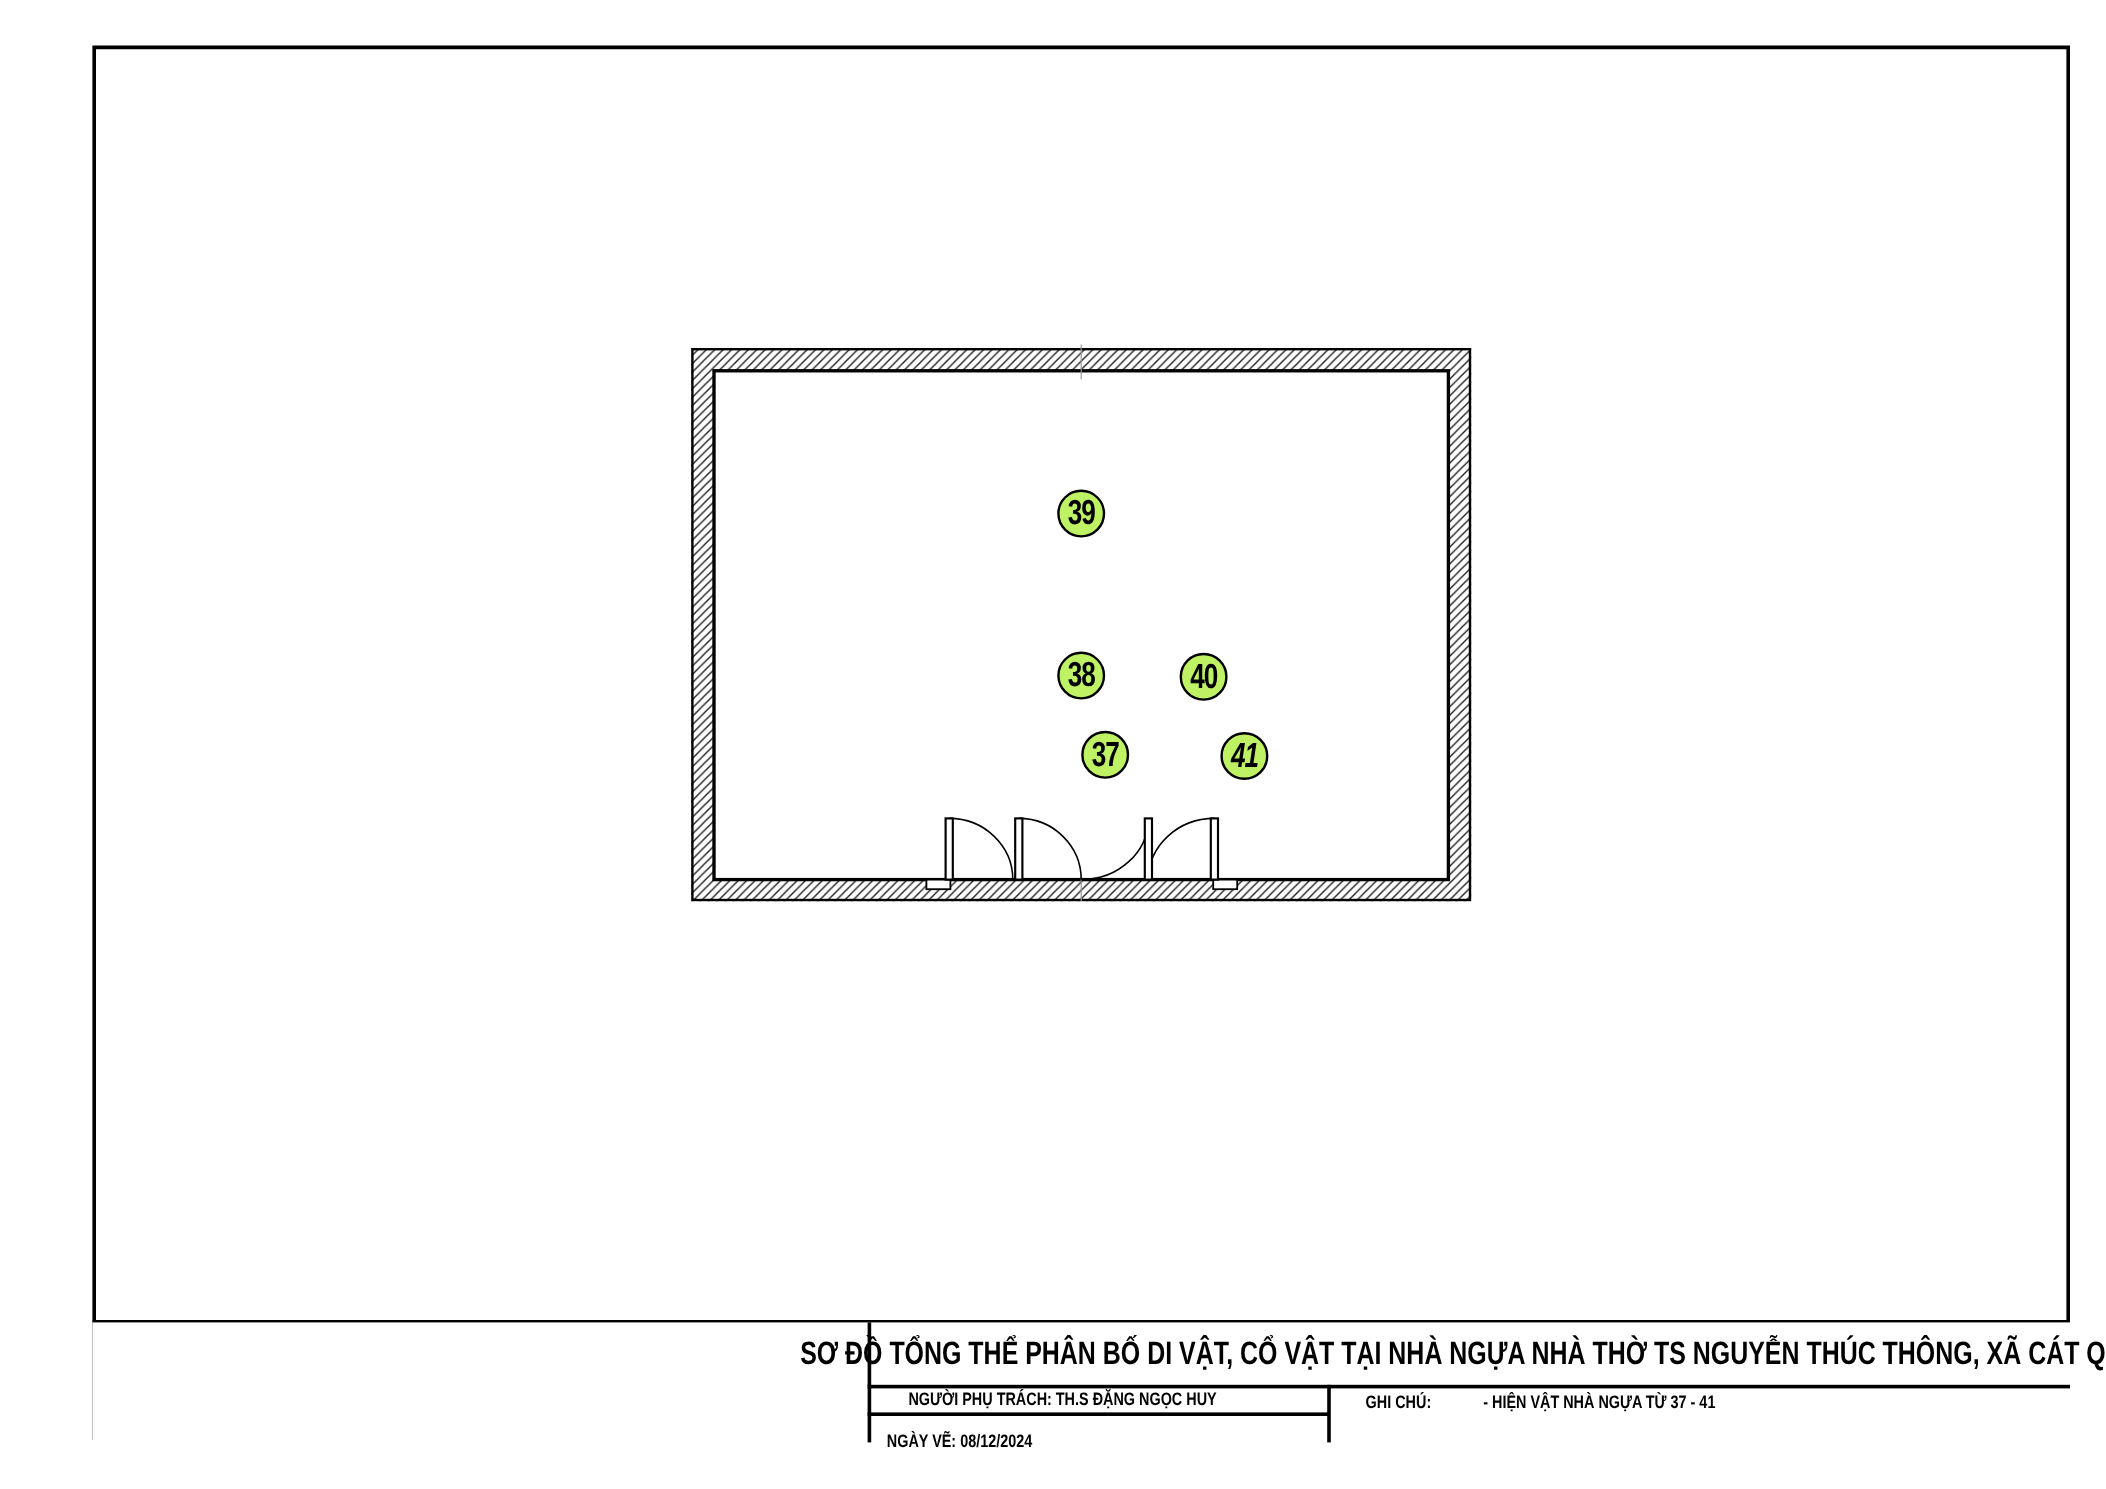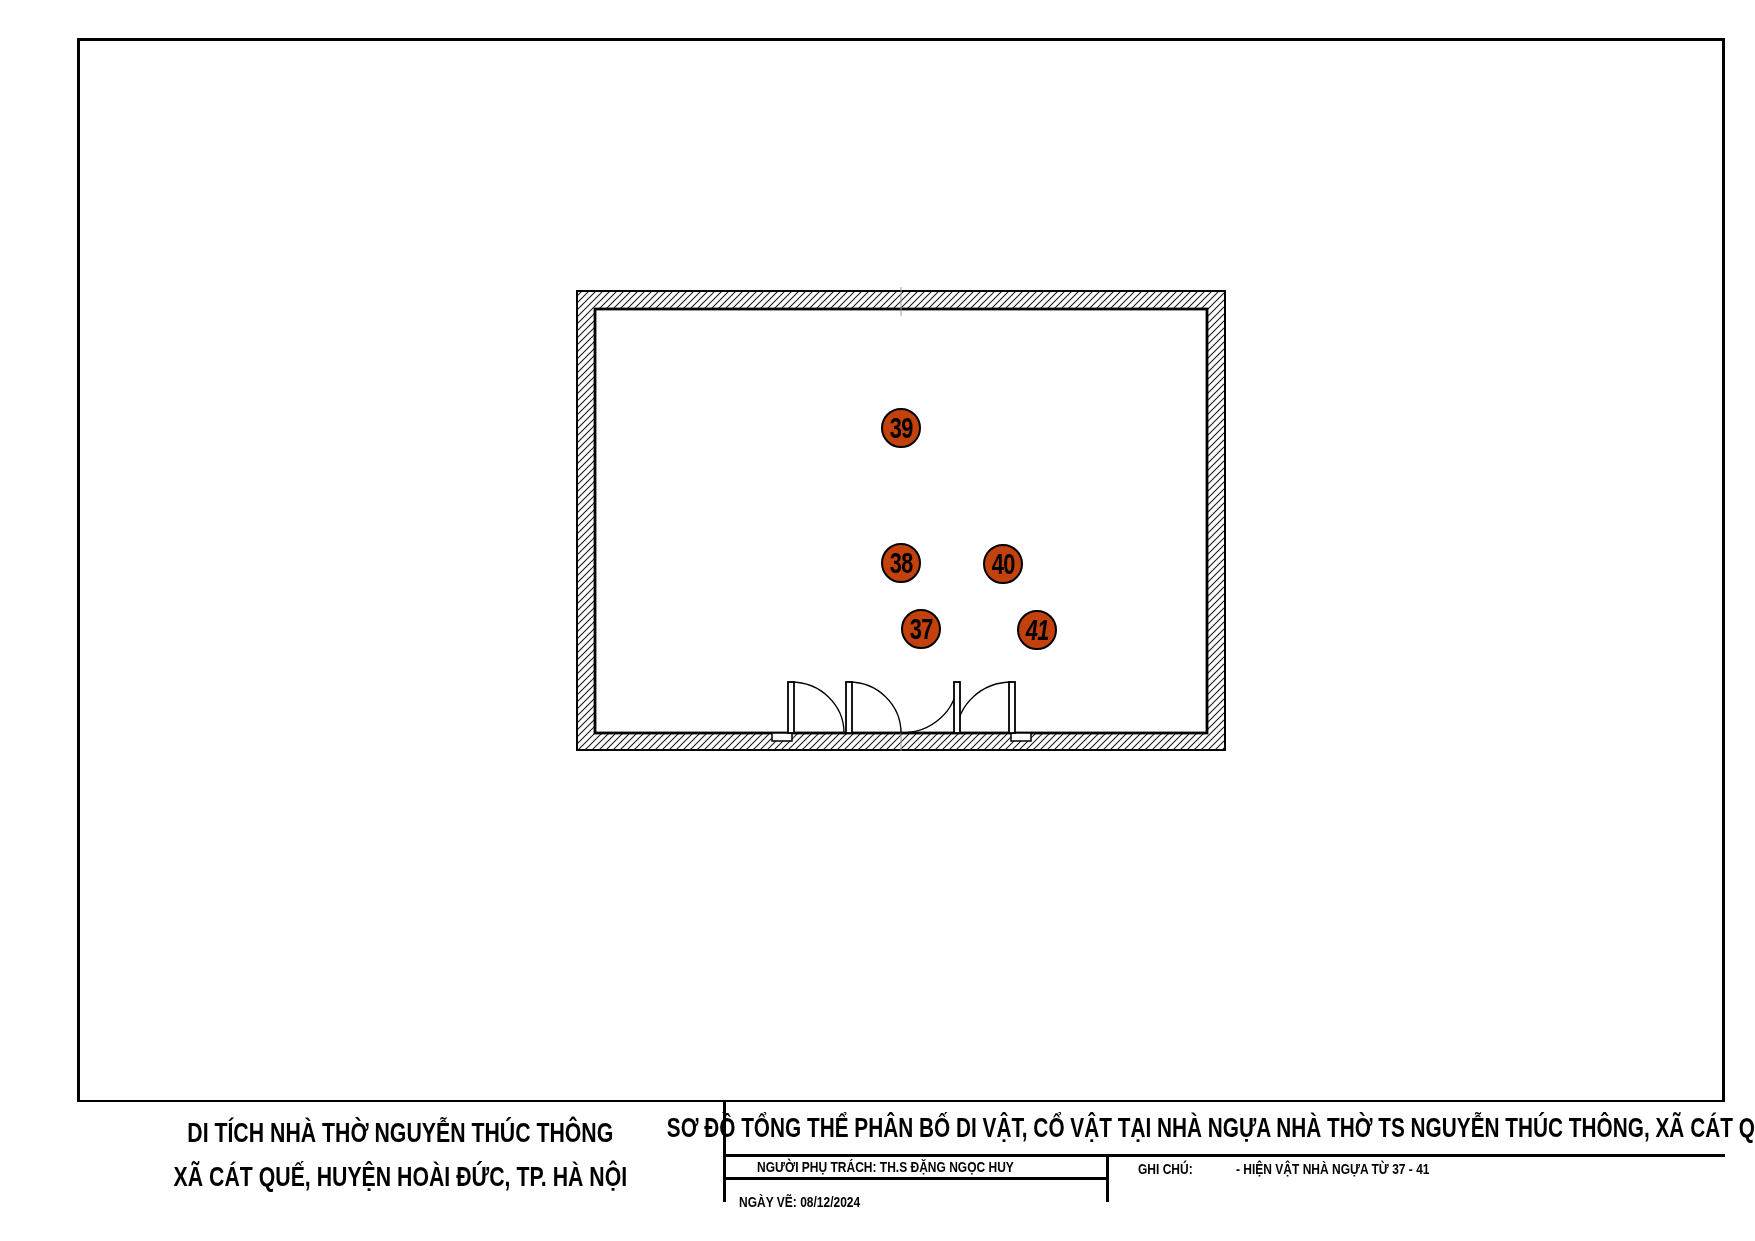--- a/index.html
+++ b/index.html
@@ -9,21 +9,21 @@
 
   
   .sheet-frame{position:absolute;left:77px;top:38px;width:1648px;height:1162px;
     border:3px solid #000;border-bottom-width:5px;background:#fff;}
 
   
   .plan-svg{position:absolute;left:576px;top:290px;width:650px;height:461px;overflow:visible;}
 
   
   .marker{position:absolute;width:40px;height:40px;border:2.2px solid #000;border-radius:50%;
-    background:#c2410c;display:flex;align-items:center;justify-content:center;}
+    background:#bef264;display:flex;align-items:center;justify-content:center;}
   .marker .num{font-size:29px;font-weight:bold;letter-spacing:-1px;transform:scaleX(.75);
     transform-origin:center center;white-space:nowrap;line-height:1;}
 
   
   .title-block{position:absolute;left:77px;top:1100px;width:1648px;height:100px;
     border-top:2.5px solid #000;background:#fff;}
   .tb-line{position:absolute;background:#000;}
   .v1{left:646px;top:0;width:2.5px;height:100px;}
   .h1{left:646px;top:52px;width:1002px;height:2.5px;}
   .v2{left:1029px;top:52px;width:2.5px;height:48px;}
@@ -98,26 +98,20 @@
       <span class="num">41</span>
     </div>
     </div>
 
   <div class="title-block">
     <div class="tb-line v1"></div>
     <div class="tb-line h1"></div>
     <div class="tb-line v2"></div>
     <div class="tb-line h2"></div>
 
-    <div class="site-line site-1">
-      <span class="cond">DI TÍCH NHÀ THỜ NGUYỄN THÚC THÔNG</span>
-    </div>
-    <div class="site-line site-2">
-      <span class="cond">XÃ CÁT QUẾ, HUYỆN HOÀI ĐỨC, TP. HÀ NỘI</span>
-    </div>
 
     <div class="tb-title">
       <span class="cond">SƠ ĐỒ TỔNG THỂ PHÂN BỐ DI VẬT, CỔ VẬT TẠI NHÀ NGỰA NHÀ THỜ TS NGUYỄN THÚC THÔNG, XÃ CÁT QUẾ</span>
     </div>
 
     <div class="cell-small cell-manager">
       <span class="cond">NGƯỜI PHỤ TRÁCH: TH.S ĐẶNG NGỌC HUY</span>
     </div>
     <div class="cell-small cell-date">
       <span class="cond">NGÀY VẼ: 08/12/2024</span>

